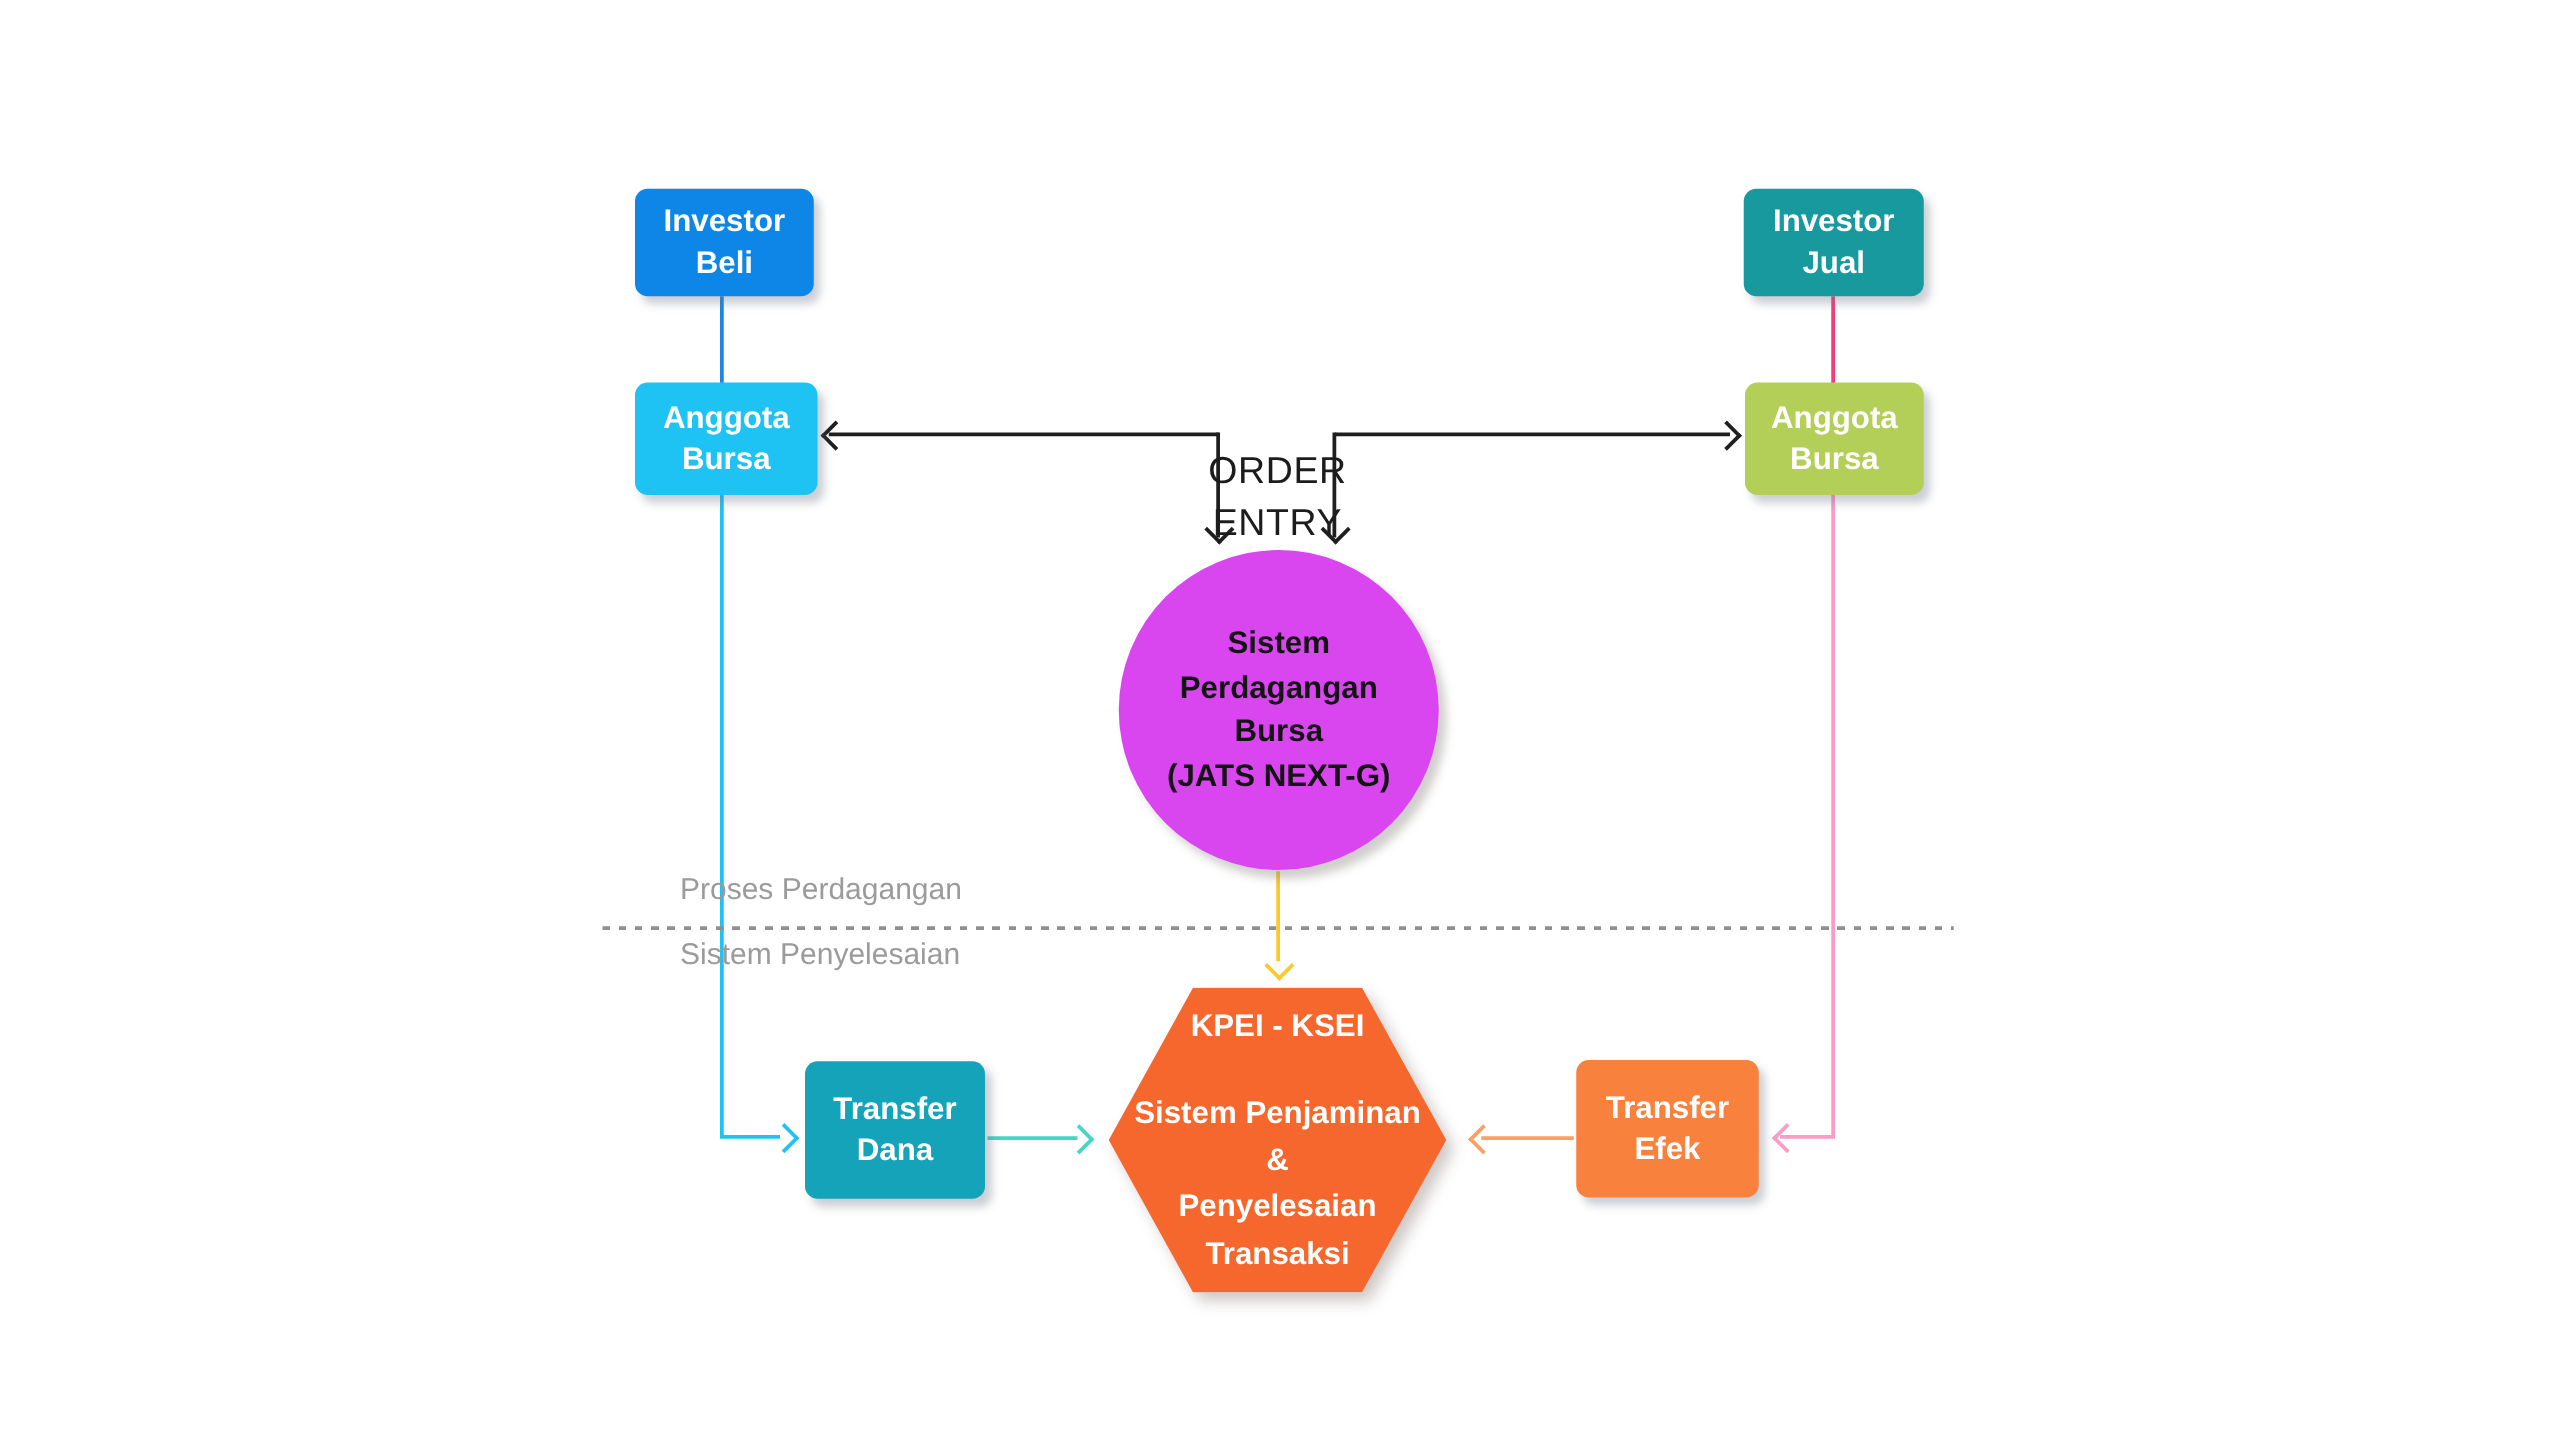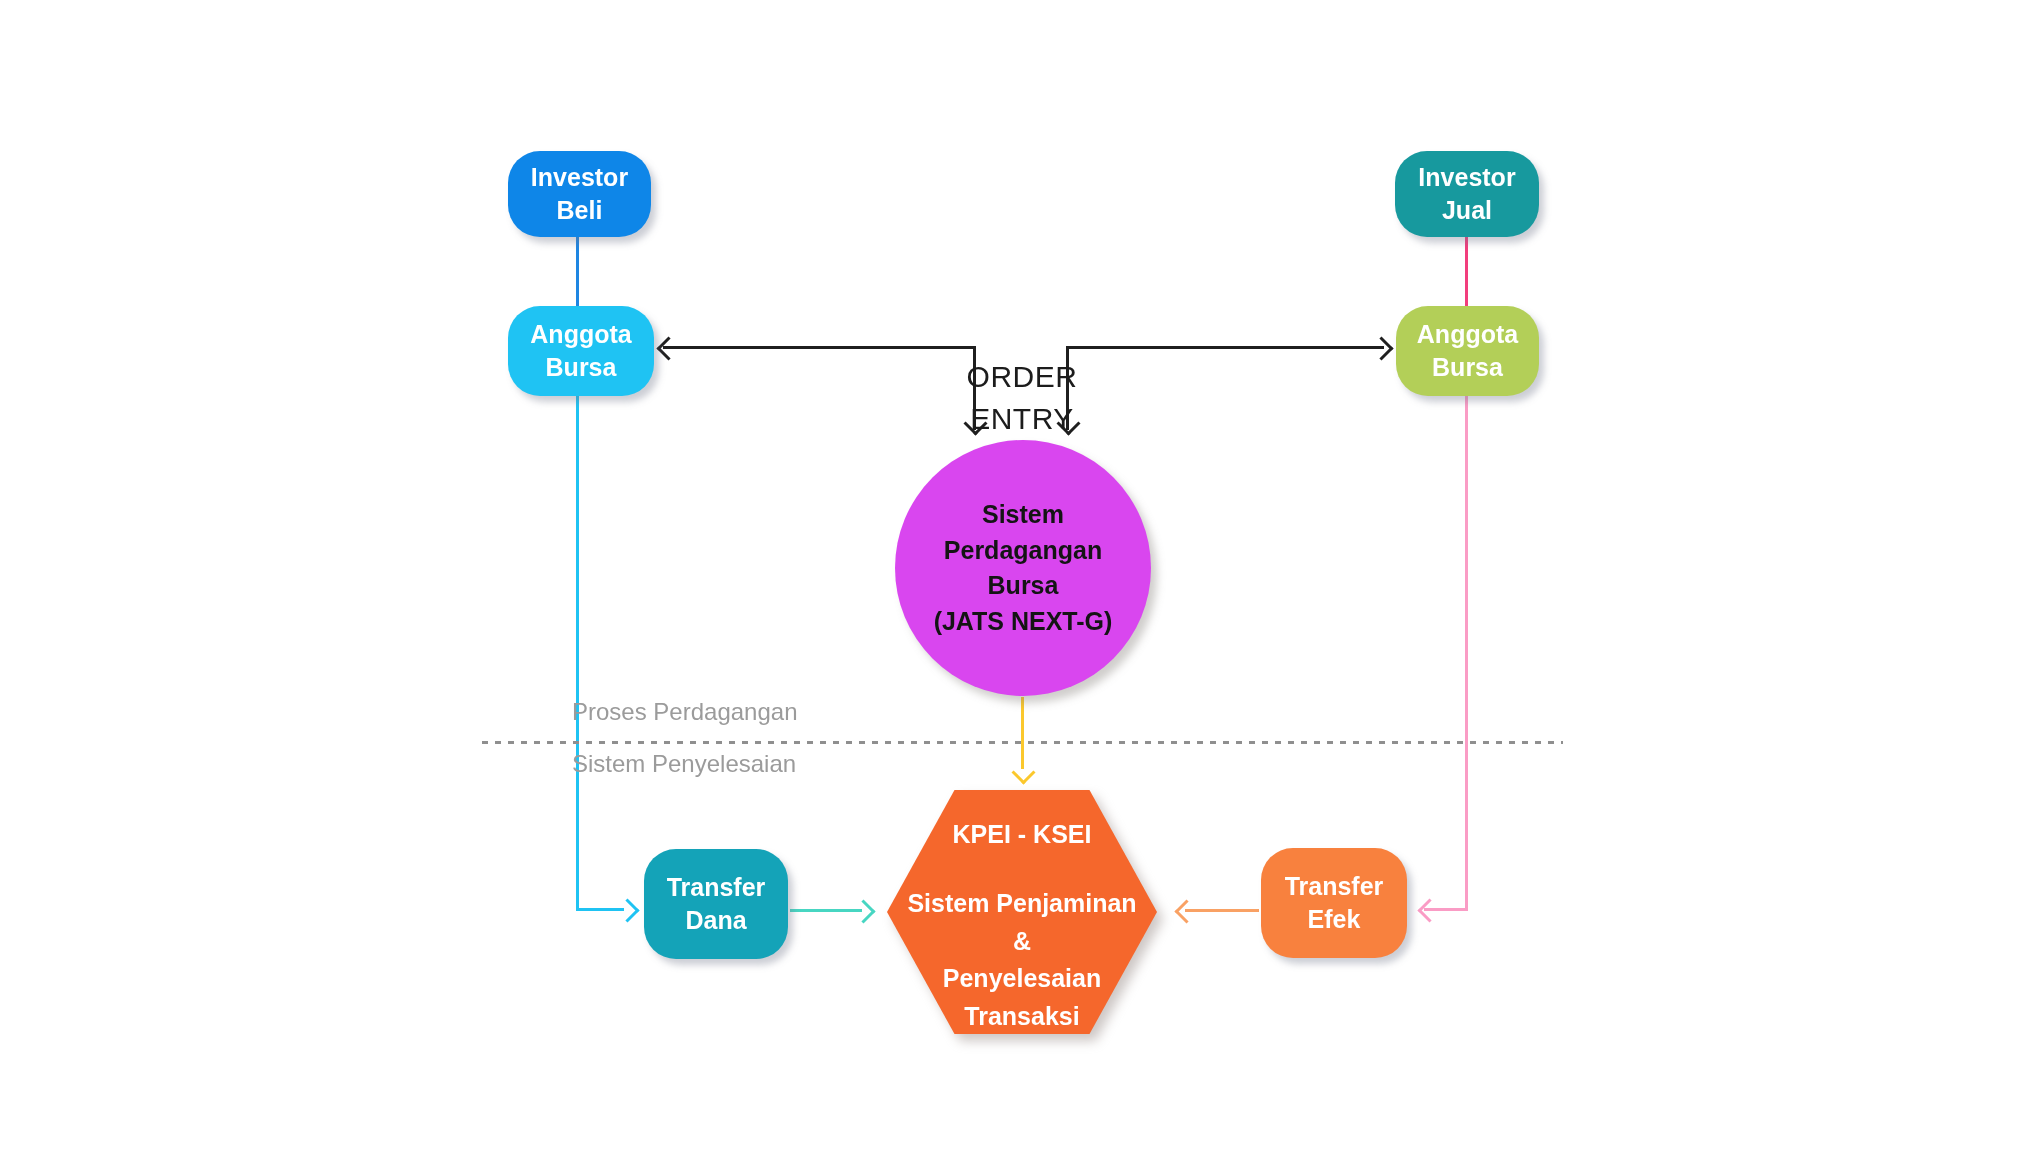--- a/index.html
+++ b/index.html
@@ -8,51 +8,51 @@
     font-family:"Liberation Sans",sans-serif;
   }
   .title{
     position:absolute;left:0;top:74px;width:100%;text-align:center;
     font-size:37px;font-weight:bold;letter-spacing:-0.5px;color:#151515;
   }
   
   .node{
     position:absolute;display:flex;align-items:center;justify-content:center;
     text-align:center;color:#ffffff;font-weight:bold;font-size:25px;line-height:1.32;
-    white-space:pre-line;border-radius:32px;
+    white-space:pre-line;border-radius:10px;
     box-shadow:5px 6px 7px rgba(110,115,135,0.35);
   }
   #investor-beli{left:508px;top:151px;width:143px;height:86px;background:#0e86e8;}
   #investor-jual{left:1395px;top:151px;width:144px;height:86px;background:#17999e;}
   #anggota-left{left:508px;top:306px;width:146px;height:90px;background:#1fc3f3;}
   #anggota-right{left:1396px;top:306px;width:143px;height:90px;background:#b3cf58;}
   #transfer-dana{left:644px;top:849px;width:144px;height:110px;background:#14a3b8;}
   #transfer-efek{left:1261px;top:848px;width:146px;height:110px;background:#f8813e;}
   .circle{
     position:absolute;left:895px;top:440px;width:256px;height:256px;border-radius:50%;
     background:#d946ef;display:flex;align-items:center;justify-content:center;text-align:center;
     color:#141414;font-weight:bold;font-size:25px;line-height:1.42;white-space:pre-line;
     box-shadow:6px 7px 8px rgba(120,115,110,0.35);
   }
   .hexwrap{position:absolute;left:887px;top:790px;width:270px;height:244px;
     filter:drop-shadow(6px 7px 6px rgba(130,115,110,0.4));}
   .hex{
     width:100%;height:100%;background:#f5672c;
     clip-path:polygon(25% 0,75% 0,100% 50%,75% 100%,25% 100%,0 50%);
-    display:flex;flex-direction:column;align-items:center;padding-top:30px;box-sizing:border-box;
+    display:flex;flex-direction:column;align-items:center;padding-top:17px;box-sizing:border-box;
     color:#ffffff;font-weight:bold;text-align:center;
   }
   .hex-heading{font-size:25px;}
   .hex-body{margin-top:36px;font-size:25px;line-height:1.5;white-space:pre-line;}
   
   .order-entry{
     position:absolute;left:957px;top:356px;width:130px;text-align:center;
     font-size:30px;letter-spacing:0.5px;color:#1c1c1c;line-height:1.4;white-space:pre-line;
   }
-  .section-label{position:absolute;left:572px;font-size:24px;color:#9b9b9b;}
+  .section-label{position:absolute;left:544px;font-size:24px;color:#9b9b9b;}
   #label-top{top:698px;}
   #label-bottom{top:750px;}
   .divider{
     position:absolute;left:482px;top:741px;width:1081px;height:3px;
     background:repeating-linear-gradient(90deg,#8f8f8f 0 6px,transparent 6px 13px);
   }
   
   .line{position:absolute;}
   #ln-beli-v      {left:576px;top:237px;width:3px;height:70px;background:#1e86e2;}
   #ln-jual-v      {left:1465px;top:237px;width:3px;height:70px;background:#f23e7d;}

